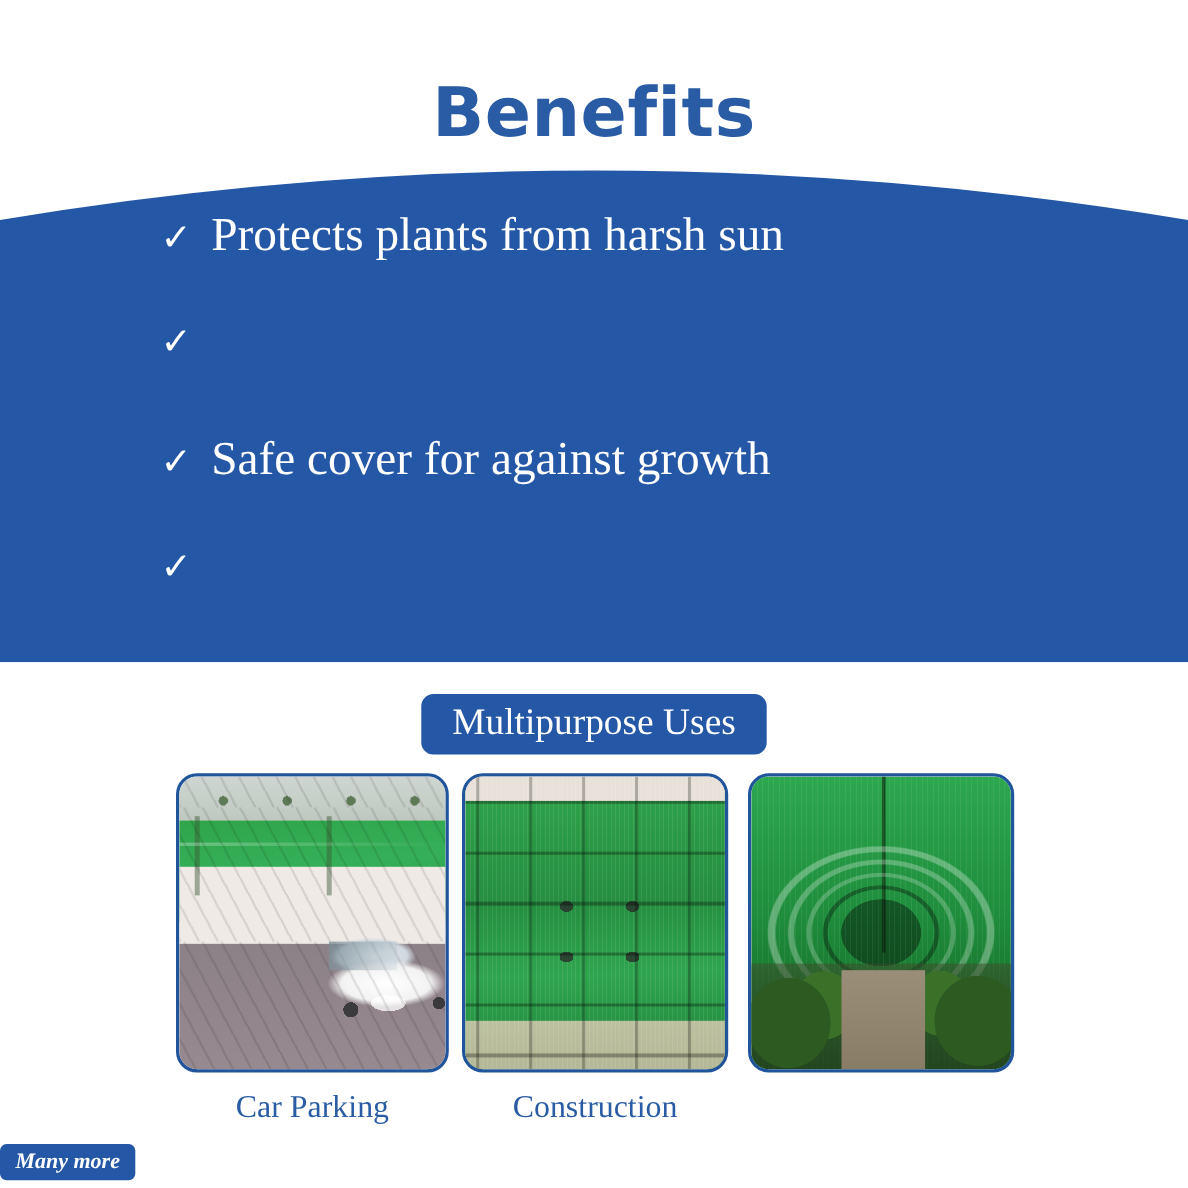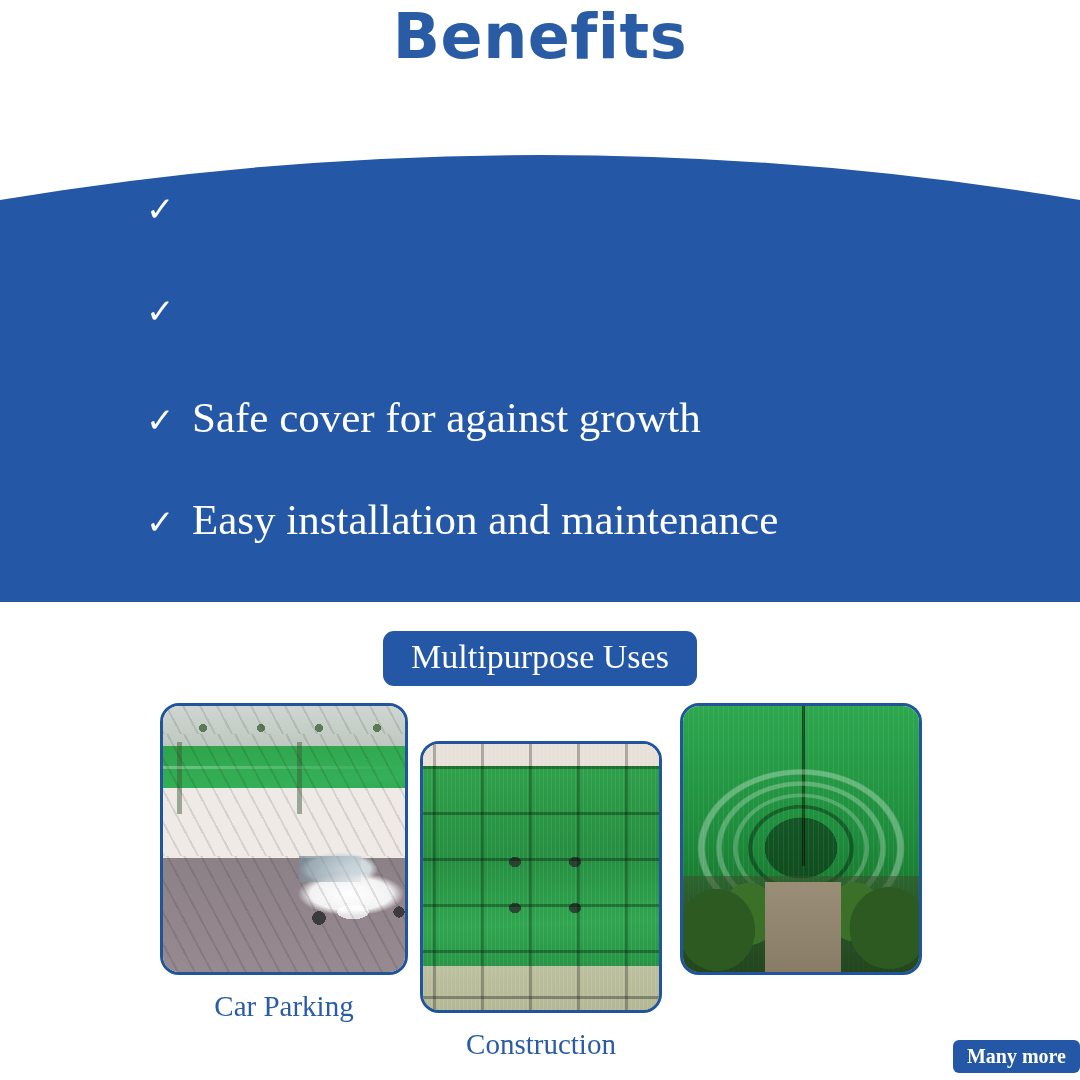--- a/index.html
+++ b/index.html
@@ -16,21 +16,21 @@
   }
 
   
   .title-wrap {
     position: absolute;
     top: 0;
     left: 0;
     width: 1080px;
     height: 134px;
     display: flex;
-    align-items: flex-start;
+    align-items: flex-end;
     justify-content: center;
     z-index: 4;
   }
   .page-title {
     font-family: "DejaVu Sans", sans-serif;
     font-weight: bold;
     font-size: 62px;
     letter-spacing: 0.5px;
     color: #2A5CA5;
     line-height: 1;
@@ -137,21 +137,21 @@
     text-align: center;
     color: #2A5CA5;
     font-family: "Liberation Serif", serif;
     font-size: 29px;
     line-height: 1;
     margin-top: 17px;
   }
 
   .card-1 { left: 160px; width: 248px; }
   .card-1 .card-frame { height: 272px; }
-  .card-2 { left: 420px; width: 242px; margin-top: 38px; }
+  .card-2 { left: 420px; width: 242px; }
   .card-2 .card-frame { height: 272px; }
   .card-3 { left: 680px; width: 242px; }
   .card-3 .card-frame { height: 272px; }
 
   
   .photo-carpark {
     background:
       
       radial-gradient(ellipse 74px 30px at 188px 188px, #ffffff 0%, #f2f2f2 55%, rgba(242,242,242,0) 72%),
       radial-gradient(ellipse 52px 22px at 176px 163px, #e9eef2 0%, #cfd8de 60%, rgba(207,216,222,0) 76%),
@@ -280,22 +280,23 @@
       
       repeating-linear-gradient(90deg, rgba(255,255,255,.07) 0 1px, rgba(0,0,0,0) 1px 5px);
   }
 
   
   .many-more-wrap {
     position: absolute;
     top: 1040px;
     left: 0;
     width: 1080px;
-    text-align: right;
+    text-align: left;
     z-index: 3;
+    font-style: italic;
   }
   .many-more {
     display: inline-block;
     background: #2457A6;
     color: #ffffff;
     font-family: "Liberation Serif", serif;
     font-weight: bold;
     font-size: 20px;
     line-height: 1;
     padding: 6px 14px 7px;
@@ -312,34 +313,34 @@
 <div class="blue-panel">
   <svg viewBox="0 0 1080 474" preserveAspectRatio="none" aria-hidden="true">
     <path d="M0,72 Q540,-18 1080,72 L1080,474 L0,474 Z" fill="#2457A6"></path>
   </svg>
 </div>
 
 <div class="benefits">
 
   <div class="benefit-row">
     <span class="benefit-check">✓</span>
+    <span class="benefit-text">Protects plants from harsh sun</span>
   </div>
 
   <div class="benefit-row">
     <span class="benefit-check">✓</span>
   </div>
 
   <div class="benefit-row">
     <span class="benefit-check">✓</span>
     <span class="benefit-text">Safe cover for against growth</span>
   </div>
 
   <div class="benefit-row">
     <span class="benefit-check">✓</span>
-    <span class="benefit-text">Easy installation and maintenance</span>
   </div>
 
 </div>
 
 <div class="uses-badge-wrap">
   <span class="uses-badge">Multipurpose Uses</span>
 </div>
 
 <div class="cards">
 

